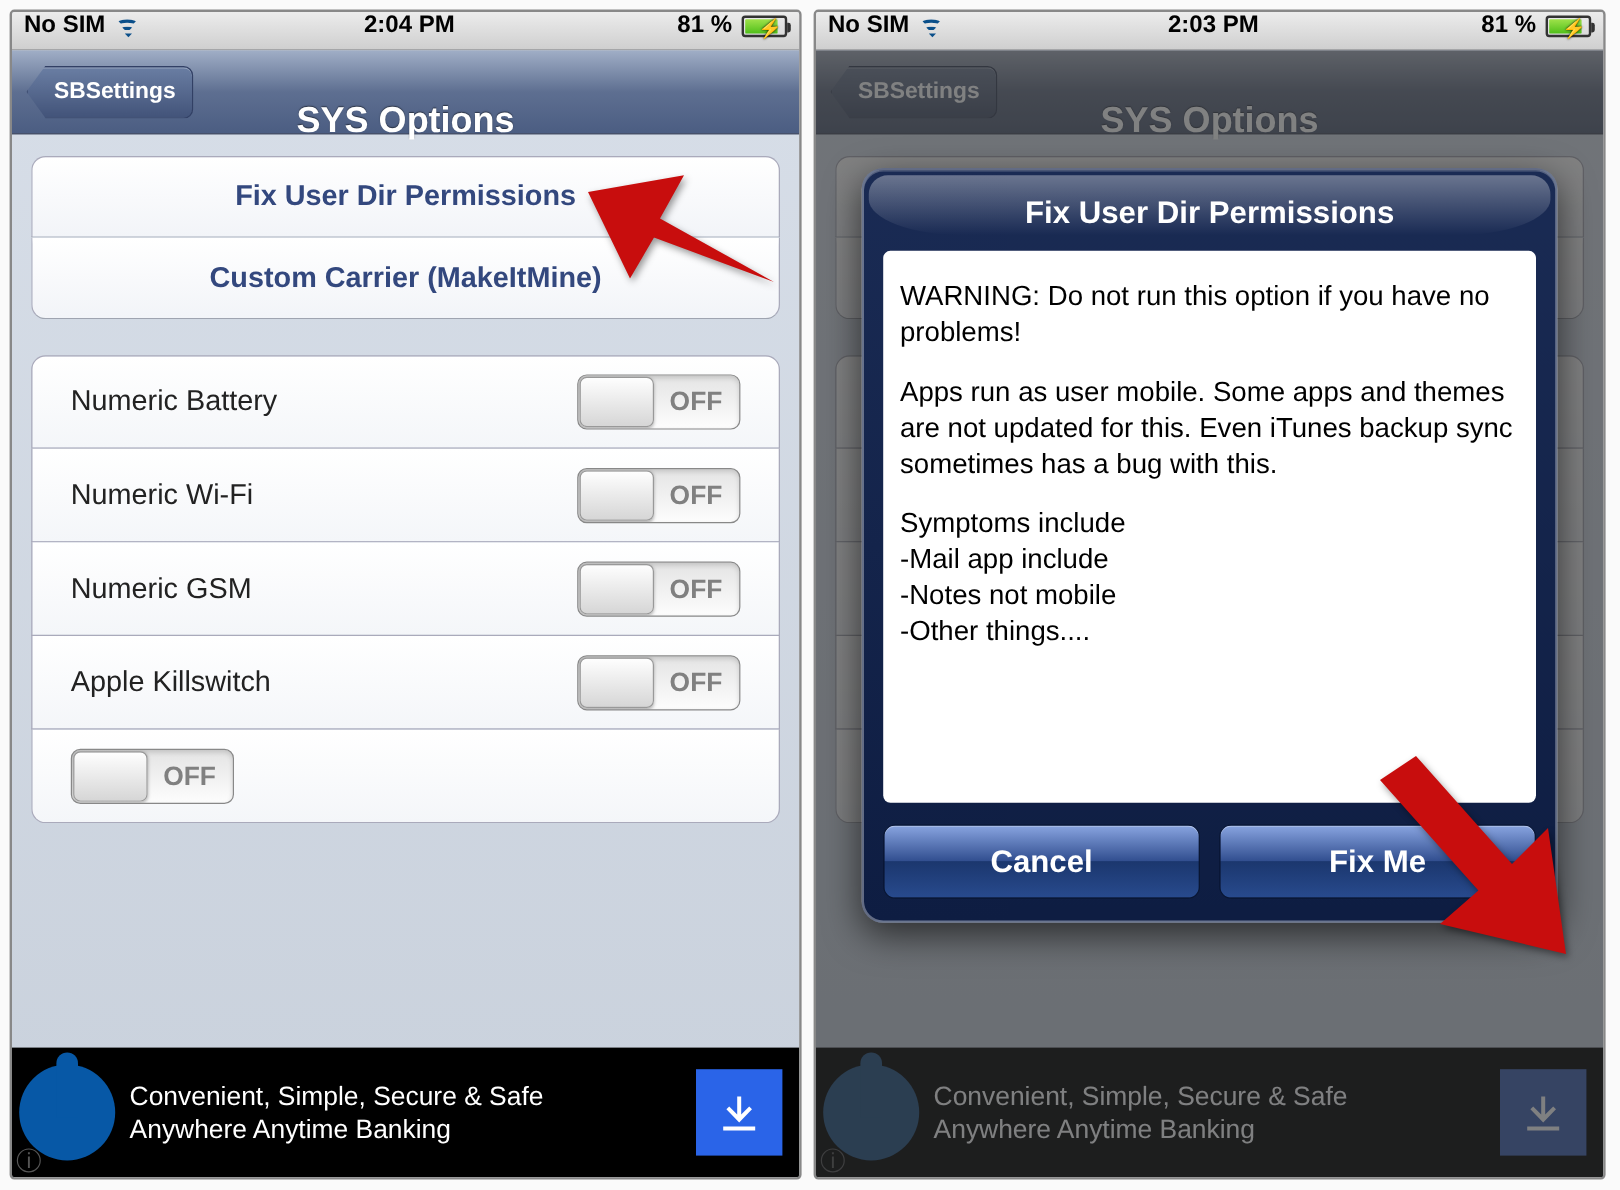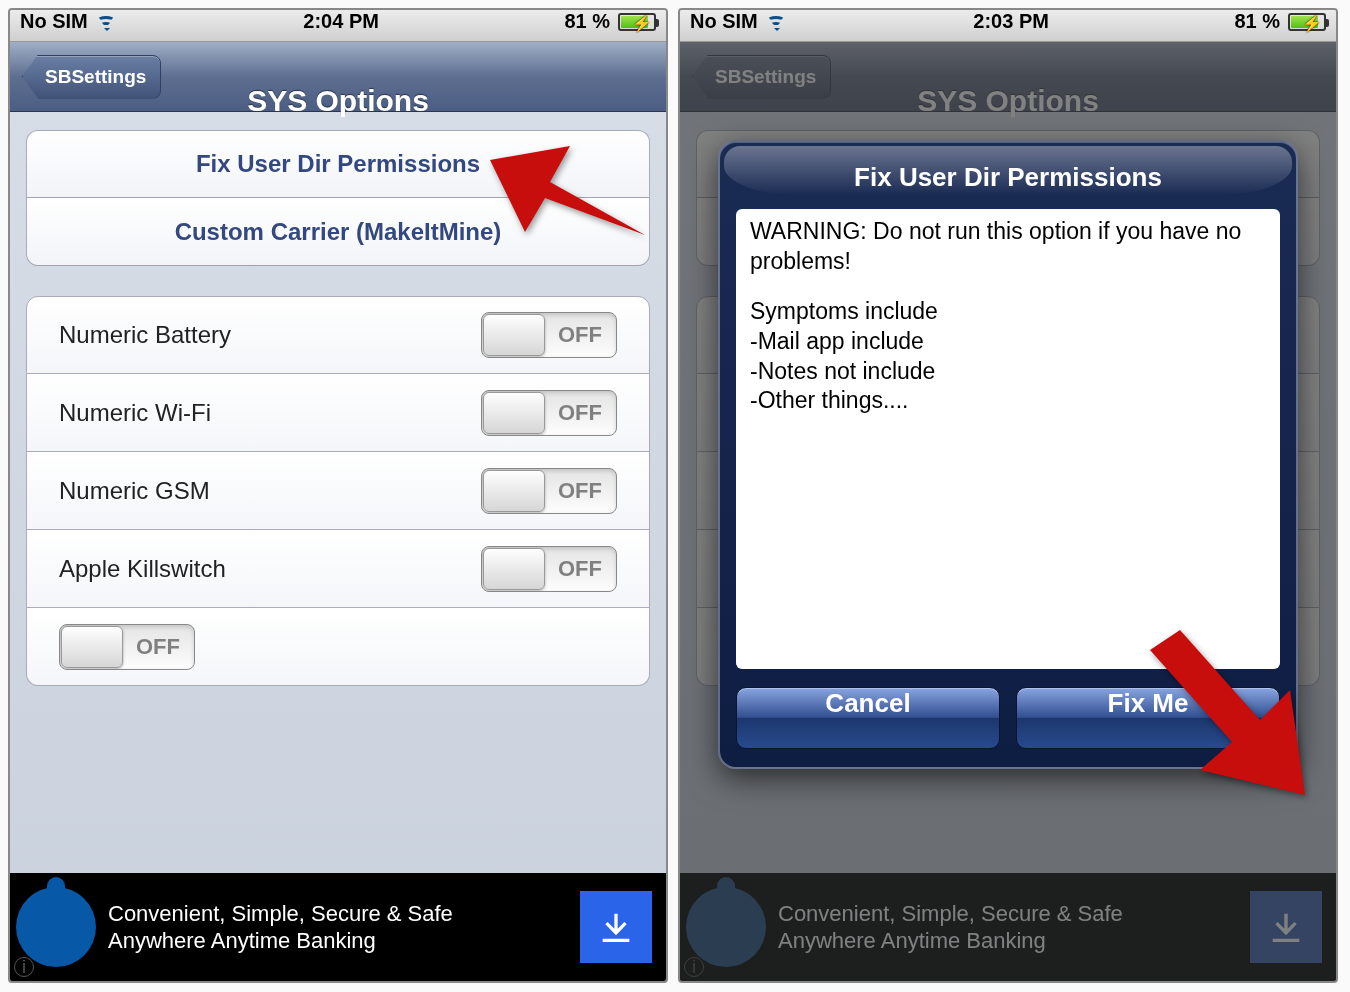--- a/index.html
+++ b/index.html
@@ -149,32 +149,32 @@
     content:""; position:absolute; left:4px; right:4px; top:4px; height:50px;
     background: linear-gradient(rgba(255,255,255,.35), rgba(255,255,255,0));
     border-radius: 16px 16px 80px 80px / 16px 16px 30px 30px;
     pointer-events:none;
   }
   .modal-title {
     text-align:center; color:#fff; font-size:26px; font-weight:bold;
     padding: 20px 0 16px;
   }
   .modal-body {
-    background:#fff; border-radius:6px; padding:8px 14px;
+    background:#fff; border-radius:6px; padding:23px 14px;
     font-size:23px; line-height:1.3; color:#000;
     height: 460px; overflow:hidden;
   }
   .modal-body p { margin-bottom: 20px; }
   .modal-buttons { display:flex; gap:16px; margin-top:18px; }
   .modal-btn {
     flex:1; height:62px; border-radius:10px;
     border:1px solid #091633;
     background: linear-gradient(#88a4e0 0%, #324f90 49%, #1b376e 50%, #284a8d 100%);
     color:#fff; font-size:26px; font-weight:bold;
-    display:flex; align-items:flex-start; justify-content:center;
+    display:flex; align-items:center; justify-content:center;
     box-shadow: inset 0 1px 0 rgba(255,255,255,.35);
   }
   .watermark {
     position:absolute; bottom:110px; right:16px;
     color: rgba(255,255,255,.85); font-size:22px; font-weight:bold;
     letter-spacing:.5px; text-shadow: 0 1px 2px rgba(0,0,0,.5);
   }
 </style>
 </head>
 <body>
@@ -355,24 +355,25 @@
         </svg>
     </div>
   </div>
 
   <div class="dim-overlay"></div>
 
   <div class="modal">
     <div class="modal-title">Fix User Dir Permissions</div>
     <div class="modal-body">
       <p>WARNING: Do not run this option if you have no problems!</p>
+      <p>Apps run as user mobile. Some apps and themes are not updated for this. Even iTunes backup sync sometimes has a bug with this.</p>
       <div>
         <span>Symptoms include</span><br>
         <span> -Mail app include</span><br>
-        <span> -Notes not include</span><br>
+        <span> -Notes not mobile</span><br>
         <span> -Other things....</span>
       </div>
     </div>
     <div class="modal-buttons">
       <div class="modal-btn">
           <span>Cancel</span>
         </div>
       <div class="modal-btn">
           <span>Fix Me</span>
         </div>

